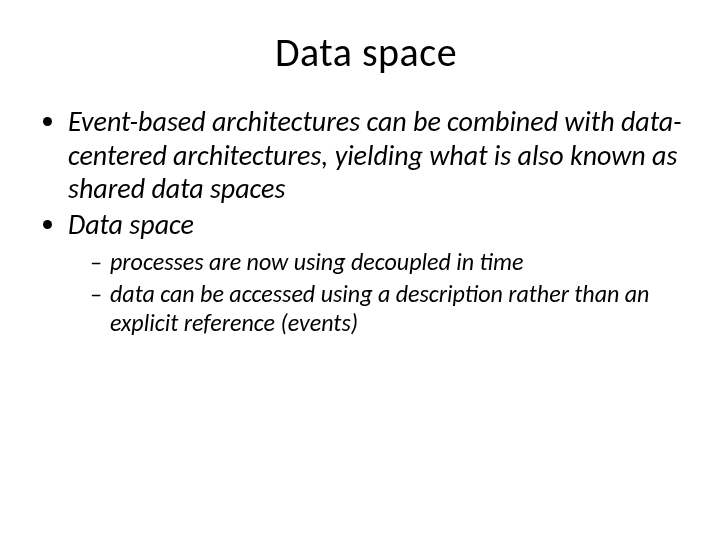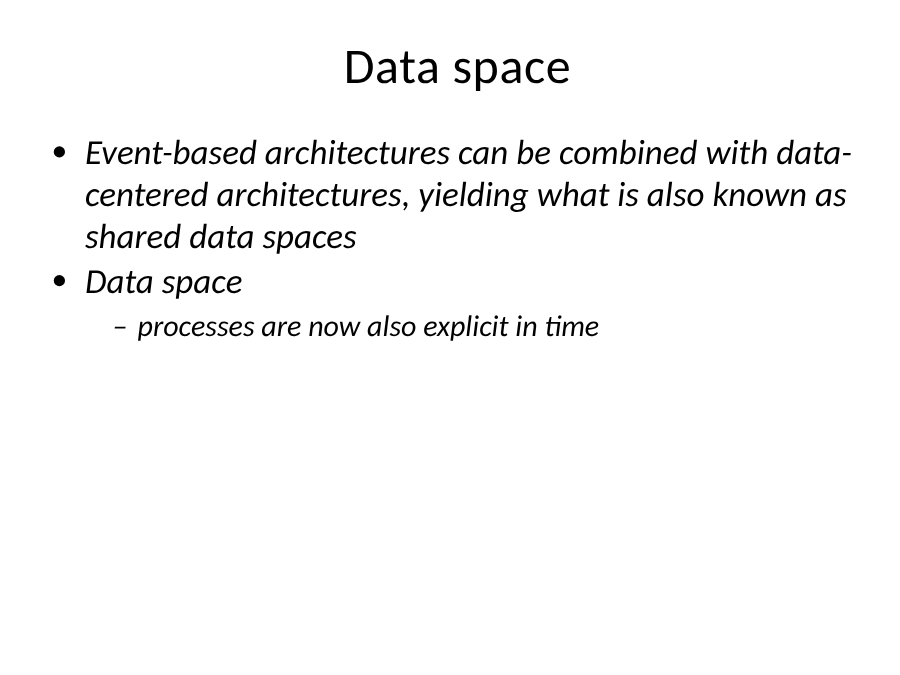--- a/index.html
+++ b/index.html
@@ -61,18 +61,21 @@
   <h1 class="title">Data space</h1>
 
   <ul class="level1">
     <li>
       <span>Event-based architectures can be combined with data-centered architectures, yielding what is also known as shared data spaces</span>
     </li>
     <li>
       <span>Data space</span>
       <ul class="level2">
         <li>
-          <span>processes are now also explicit in time</span>
+          <span>processes are now using decoupled in time</span>
+        </li>
+        <li>
+          <span>data can be accessed using a description rather than an explicit reference (events)</span>
         </li>
       </ul>
     </li>
   </ul>
 </div>
 
 </body></html>

